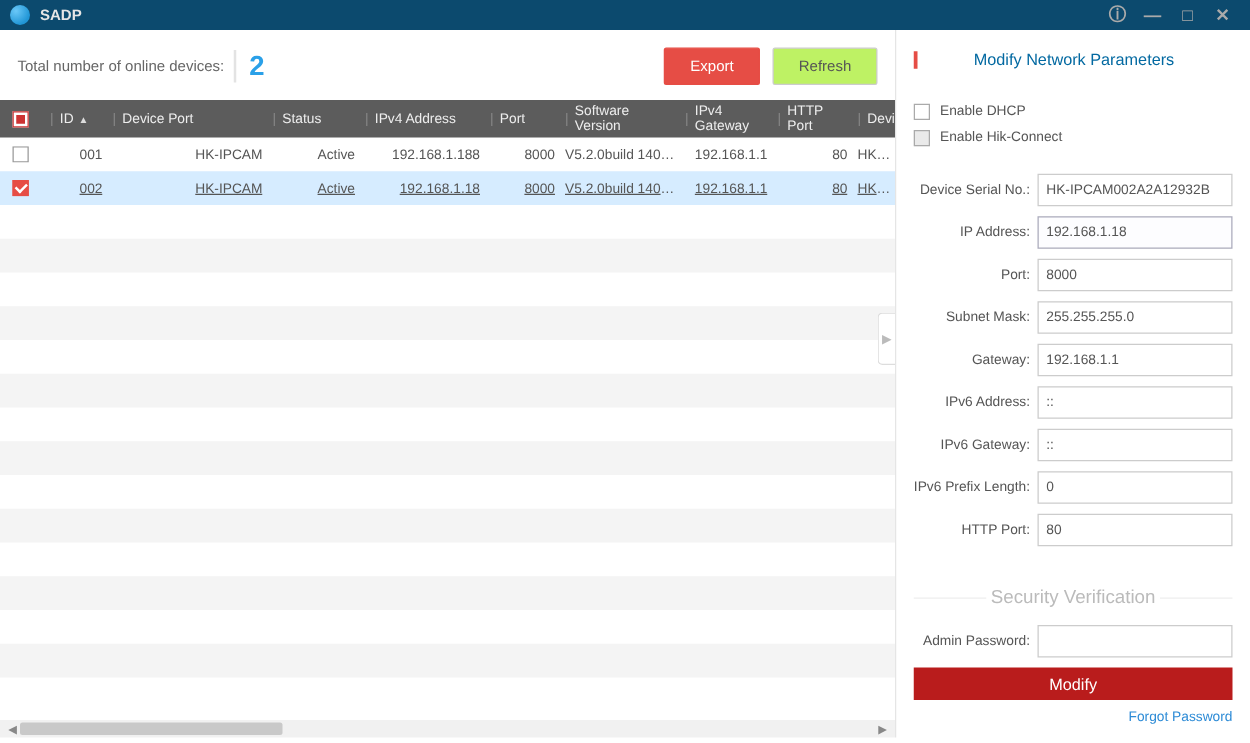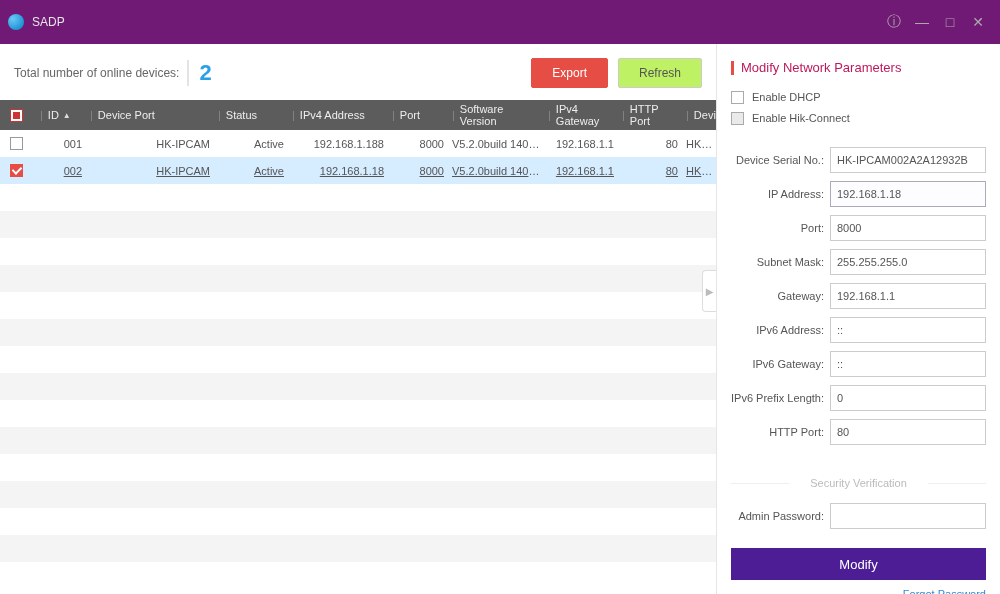--- a/index.html
+++ b/index.html
@@ -1,18 +1,18 @@
 <!DOCTYPE html>
 <html><head>
 <meta charset="utf-8">
 <style>
   * { box-sizing: border-box; margin: 0; padding: 0; }
   body { font-family: "Segoe UI", Arial, sans-serif; font-size: 12px; color: #444; background: #fff; width: 1000px; height: 594px; overflow: hidden; }
 
-  .titlebar { background: #701a75; color: #e6e6e6; height: 44px; display: flex; align-items: center; padding: 0 8px; }
+  .titlebar { background: #0c4a6e; color: #e6e6e6; height: 24px; display: flex; align-items: center; padding: 0 8px; font-weight: bold; }
   .titlebar .logo { width: 16px; height: 16px; border-radius: 50%; background: radial-gradient(circle at 30% 30%, #6ac8f8 0%, #2196d6 70%); margin-right: 8px; }
   .titlebar .title { flex: 0 0 auto; font-size: 12px; }
   .titlebar .spacer { flex: 1; }
   .titlebar .win-btn { width: 28px; text-align: center; font-size: 14px; color: #aaa; cursor: pointer; }
 
   .app { display: flex; height: 566px; }
   .left { flex: 1; display: flex; flex-direction: column; min-width: 0; }
   .right { width: 284px; border-left: 1px solid #e5e5e5; padding: 16px 14px 10px 14px; display: flex; flex-direction: column; }
 
   .toolbar { display: flex; align-items: center; padding: 14px 14px 12px 14px; }
@@ -56,39 +56,39 @@
   .chk.master::after { content:""; position:absolute; left:2px; top:2px; right:2px; bottom:2px; background:#c33; }
 
   .hscroll { height: 14px; background:#f1f1f1; display:flex; align-items:center; padding:0 4px; }
   .hscroll .arrow { width:12px; font-size:9px; color:#888; text-align:center; }
   .hscroll .track { flex:1; height:10px; position:relative; }
   .hscroll .thumb { position:absolute; left:0; width:210px; height:10px; background:#c9c9c9; border-radius:2px; }
 
   .expand-tab { position:absolute; right:0; top:170px; width:14px; height:42px; background:#fff; border:1px solid #ddd; border-right:none; border-radius:4px 0 0 4px; display:flex; align-items:center; justify-content:center; color:#bbb; font-size:10px; cursor:pointer; }
 
   
-  .panel-title { display:flex; align-items:center; font-size:13px; color:#be185d; margin-bottom:16px; }
+  .panel-title { display:flex; align-items:center; font-size:13px; color:#0369a1; margin-bottom:28px;gap:38px; }
   .panel-title .bar { width:3px; height:14px; background:#e64d45; margin-right:7px; }
 
   .opt { display:flex; font-size:11px; color:#555; margin-bottom:8px; }
   .opt .box { width:13px; height:13px; border:1px solid #aaa; margin-right:8px; background:#fff; }
   .opt .box.grey { background:#eaeaea; }
 
   .form { margin-top: 14px; }
   .frow { display:flex; align-items:center; margin-bottom: 8px; }
   .flabel { width:100px; text-align:right; font-size:11px; color:#555; padding-right:6px; }
   .finput { flex:1; height:26px; border:1px solid #ccc; padding:0 6px; font-size:11px; color:#555; background:#fff; }
   .finput.hl { border-color:#aab; background:#fdfdff; }
 
-  .sec-ver { text-align:center; color:#bbb; font-size:11px; margin:24px 0 14px; position:relative; }
+  .sec-ver { text-align:center; color:#bbb; font-size:15px; margin:24px 0 14px; position:relative; }
   .sec-ver::before, .sec-ver::after { content:""; position:absolute; top:50%; width:58px; border-top:1px solid #eee; }
   .sec-ver::before { left:0; }
   .sec-ver::after { right:0; }
 
-  .modify-btn { background:#4c1d95; color:#fff; height:32px; border:none; width:100%; font-size:13px; cursor:pointer; margin-top:auto; }
+  .modify-btn { background:#b91c1c; color:#fff; height:32px; border:none; width:100%; font-size:13px; cursor:pointer; margin-top:auto; }
   .forgot { text-align:right; color:#2d8bd6; font-size:11px; margin-top:8px; cursor:pointer; }
 </style>
 </head>
 <body>
 
 <div class="titlebar">
   <div class="logo"></div>
   <div class="title">SADP</div>
   <div class="spacer"></div>
   <div class="win-btn">ⓘ</div>

